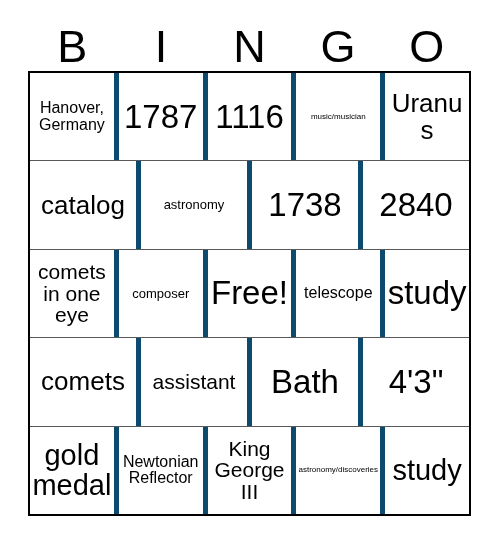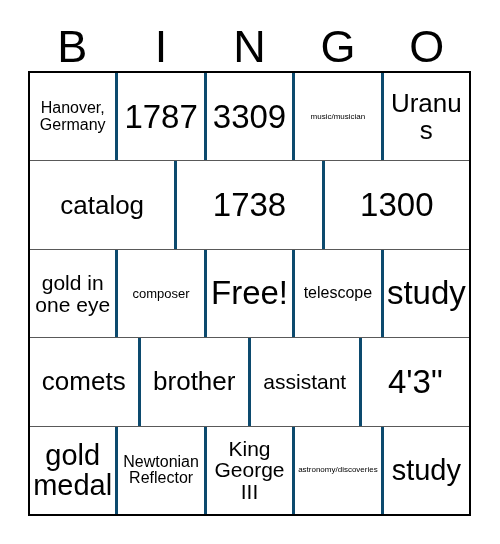--- a/index.html
+++ b/index.html
@@ -70,21 +70,21 @@
     display: flex;
     align-items: center;
     justify-content: center;
     text-align: center;
     padding: 18px 2px;
     box-sizing: border-box;
     background: #ffffff;
     overflow: hidden;
   }
   .cell + .cell {
-    border-left: 3px solid #0c4a6e;
+    border-left: 5px solid #0c4a6e;
     justify-content: center;
   }
   .cell-text {
     display: block;
     width: 100%;
     line-height: 1.04;
     word-wrap: break-word;
     overflow-wrap: break-word;
     font-family: "Liberation Sans", sans-serif;
     font-weight: 400;
@@ -116,71 +116,74 @@
   <div id="grid">
 
     <div class="grid-row">
       <div class="cell sz-sm">
           <span class="cell-text">Hanover, Germany</span>
         </div>
       <div class="cell sz-xxl">
           <span class="cell-text">1787</span>
         </div>
       <div class="cell sz-xxl">
-          <span class="cell-text">3309</span>
+          <span class="cell-text">1116</span>
         </div>
       <div class="cell sz-xxs">
           <span class="cell-text">music/musician</span>
         </div>
       <div class="cell sz-lg">
           <span class="cell-text">Uranus</span>
         </div>
     </div>
 
     <div class="grid-row">
       <div class="cell sz-lg">
           <span class="cell-text">catalog</span>
         </div>
+      <div class="cell sz-xs">
+          <span class="cell-text">astronomy</span>
+        </div>
       <div class="cell sz-xxl">
           <span class="cell-text">1738</span>
         </div>
       <div class="cell sz-xxl">
-          <span class="cell-text">1300</span>
+          <span class="cell-text">2840</span>
         </div>
     </div>
 
     <div class="grid-row">
       <div class="cell sz-md">
-          <span class="cell-text">gold in one eye</span>
+          <span class="cell-text">comets in one eye</span>
         </div>
       <div class="cell sz-xs">
           <span class="cell-text">composer</span>
         </div>
       <div class="cell sz-xxl">
           <span class="cell-text">Free!</span>
         </div>
       <div class="cell sz-sm">
           <span class="cell-text">telescope</span>
         </div>
       <div class="cell sz-xxl">
           <span class="cell-text">study</span>
         </div>
     </div>
 
     <div class="grid-row">
       <div class="cell sz-lg">
           <span class="cell-text">comets</span>
         </div>
-      <div class="cell sz-lg">
-          <span class="cell-text">brother</span>
-        </div>
       <div class="cell sz-md">
           <span class="cell-text">assistant</span>
         </div>
       <div class="cell sz-xxl">
+          <span class="cell-text">Bath</span>
+        </div>
+      <div class="cell sz-xxl">
           <span class="cell-text">4'3"</span>
         </div>
     </div>
 
     <div class="grid-row">
       <div class="cell sz-xl">
           <span class="cell-text">gold medal</span>
         </div>
       <div class="cell sz-sm">
           <span class="cell-text">Newtonian Reflector</span>

